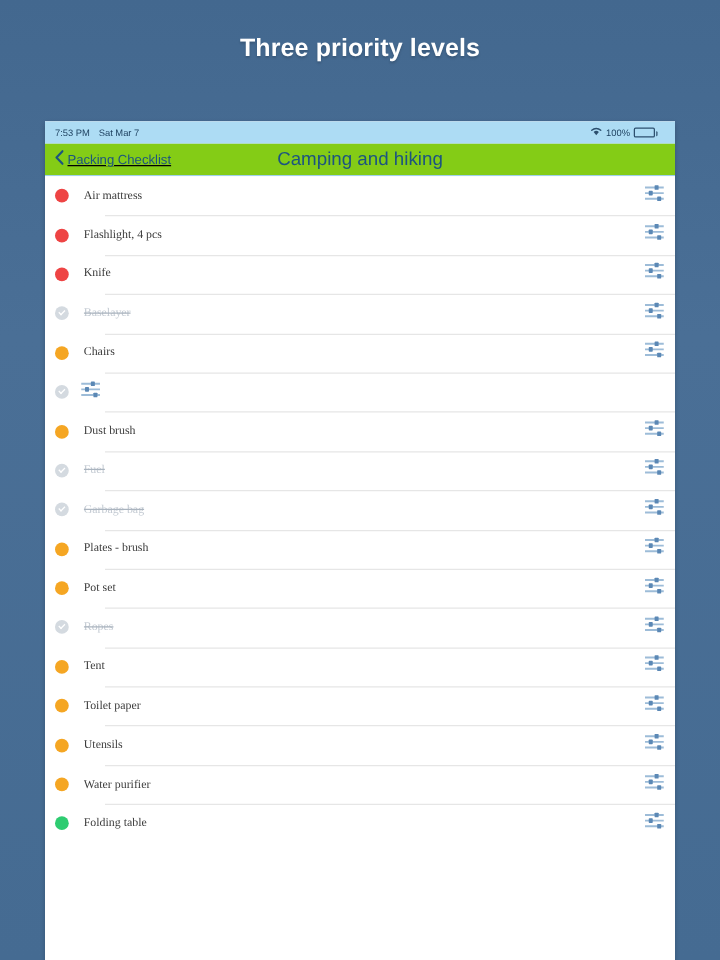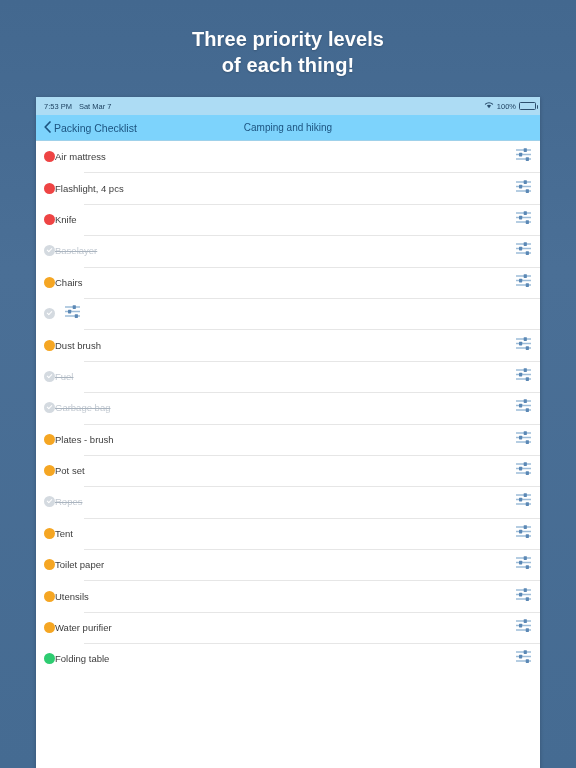--- a/index.html
+++ b/index.html
@@ -48,21 +48,21 @@
     display: flex;
     align-items: center;
     padding: 0 8px;
     flex: 0 0 auto;
     color: #1a3d5c;
     font-size: 7.5px;
     position: relative;
   }
   .sb-left { display: flex; align-items: center; gap: 7px; }
   .sb-right {
-    position: absolute; right: 4px; top: 0; bottom: 0;
+    position: absolute; right: 16px; top: 0; bottom: 0;
     display: flex; align-items: center; gap: 3px;
   }
   .wifi-icon { display: block; }
   .battery {
     width: 17px; height: 7.5px;
     border: 1px solid #2c4f6e;
     border-radius: 1.5px;
     position: relative;
     padding: 1px;
   }
@@ -71,39 +71,40 @@
     position: absolute; right: -3px; top: 2px;
     width: 1.5px; height: 3.5px;
     background: #2c4f6e; border-radius: 0 1px 1px 0;
   }
   .battery-fill { height: 100%; width: 100%; background: #2c4f6e; border-radius: 0.5px; }
   .battery-pct { font-size: 7.5px; }
 
   
   .navbar {
     height: 26px;
-    background: #7dd3fc;
+    background: #84cc16;
     flex: 0 0 auto;
     display: flex;
     align-items: center;
     position: relative;
     padding: 0 8px;
     border-bottom: 1px solid #9fd1ea;
+    text-decoration: underline;
   }
   .back-btn {
     display: flex; align-items: center; gap: 3px;
     color: #1c5480;
     font-size: 10.5px;
     cursor: pointer;
   }
   .chev { display: block; }
   .nav-title {
     position: absolute; left: 0; right: 0;
     text-align: center;
-    font-size: 10px;
+    font-size: 15px;
     color: #1c5480;
     pointer-events: none;
   }
 
   
   .list {
     flex: 1 1 auto;
     background: #ffffff;
     overflow: hidden;
     position: relative;
@@ -137,25 +138,27 @@
   .dot.done::after {
     content: "";
     position: absolute;
     left: 3px; top: 2.6px;
     width: 4px; height: 2px;
     border-left: 1.2px solid #ffffff;
     border-bottom: 1.2px solid #ffffff;
     transform: rotate(-45deg);
   }
   .row-label {
+    margin-left: 12px;
     font-size: 9.5px;
     color: #3c3c3c;
     flex: 1 1 auto;
     white-space: nowrap;
     overflow: hidden;
+    font-family: Liberation Serif, serif;
   }
   .row.completed .row-label {
     color: #c3cad2;
     text-decoration: line-through;
     text-decoration-color: #aab4bf;
   }
   .row-action {
     width: 34px;
     display: flex;
     align-items: center;
@@ -196,21 +199,20 @@
     width: 160px; height: 4px;
     border-radius: 2px;
     background: #2b2b2b;
   }
 </style>
 </head>
 <body>
 
 <div class="promo">
   <span class="promo-line">Three priority levels</span>
-  <span class="promo-line">of each thing!</span>
 </div>
 
 <div class="device">
 
   <div class="statusbar">
     <div class="sb-left">
       <span>7:53 PM</span>
       <span>Sat Mar 7</span>
     </div>
     <div class="sb-right">

